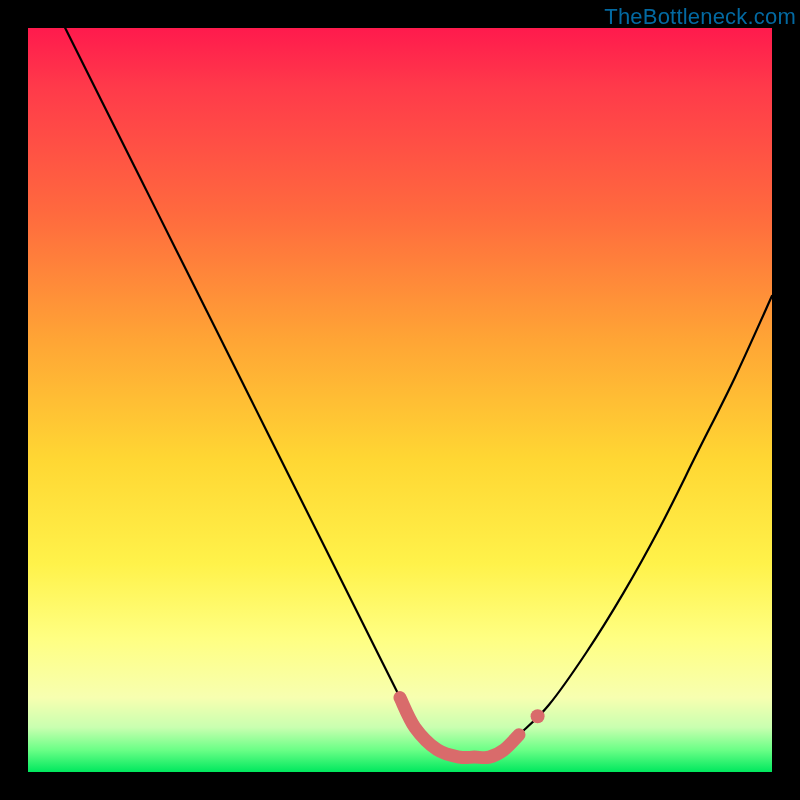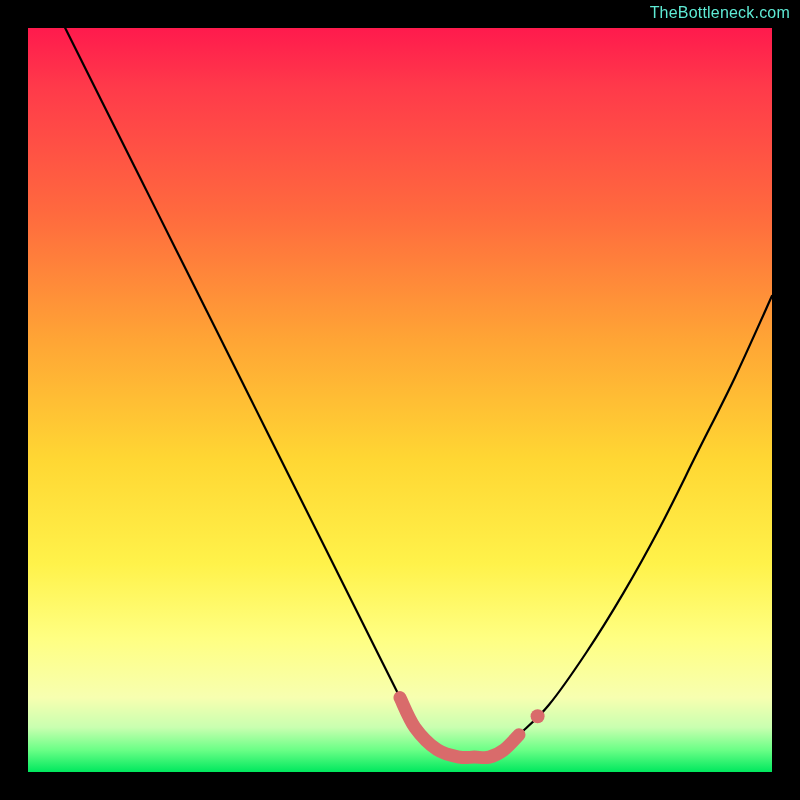--- a/index.html
+++ b/index.html
@@ -37,23 +37,23 @@
       #ffff82 82%,
       #f7ffb0 90%,
       #c9ffb0 94%,
       #6cff87 97%,
       #00e85e 100%
     );
   }
   .watermark {
     position: absolute;
     top: 4px;
-    right: 10px;
-    color: #5eead4;
-    font-size: 16px;
+    right: 4px;
+    color: #0369a1;
+    font-size: 22px;
     letter-spacing: 0.2px;
     font-weight: 500;
     user-select: none;
   }
   svg.curve {
     position: absolute;
     left: 0;
     top: 0;
     width: 744px;
     height: 744px;

